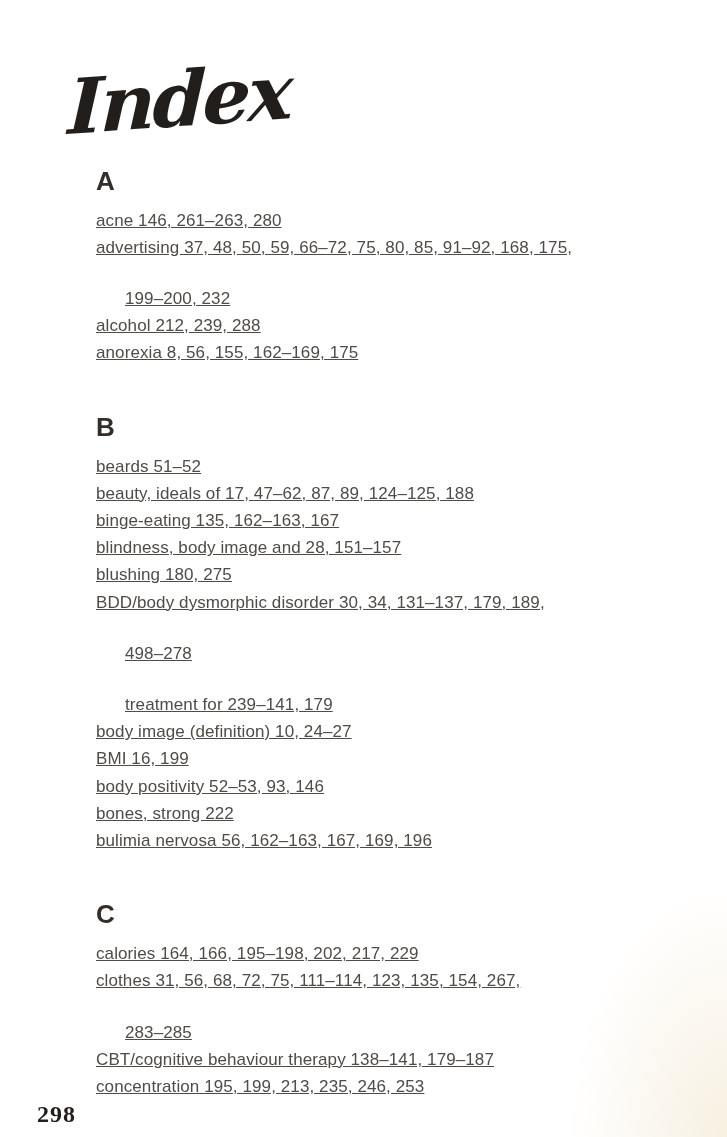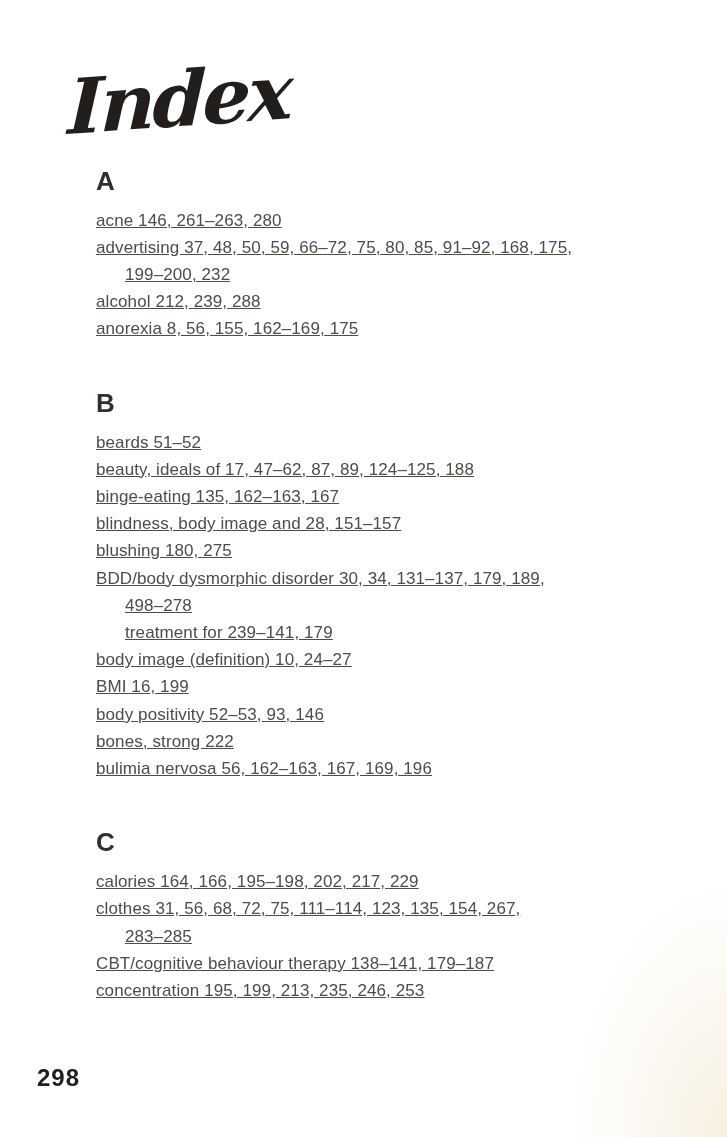--- a/index.html
+++ b/index.html
@@ -54,27 +54,27 @@
     font-family:"Liberation Sans", sans-serif;
   }
   .entry-line{
     font-size:17px;
     line-height:27.2px;
     color:var(--body-text);
     letter-spacing:0.1px;
     white-space:nowrap;
     text-decoration:underline;
   }
-  .entry-line.indent{padding-left:29px;}
+  .entry-line.indent{padding-left:29px;margin-top:24px;}
   .entry-line em{font-style:italic;}
   .page-number{
     position:absolute;
     left:37px;
-    top:1064px;
-    font-family:Liberation Sans, sans-serif;
+    top:1101px;
+    font-family:Liberation Serif, serif;
     font-weight:bold;
     font-size:24px;
     letter-spacing:1px;
     color:var(--title-text);
   }
 </style>
 </head>
 <body>
 
 <div class="page">

